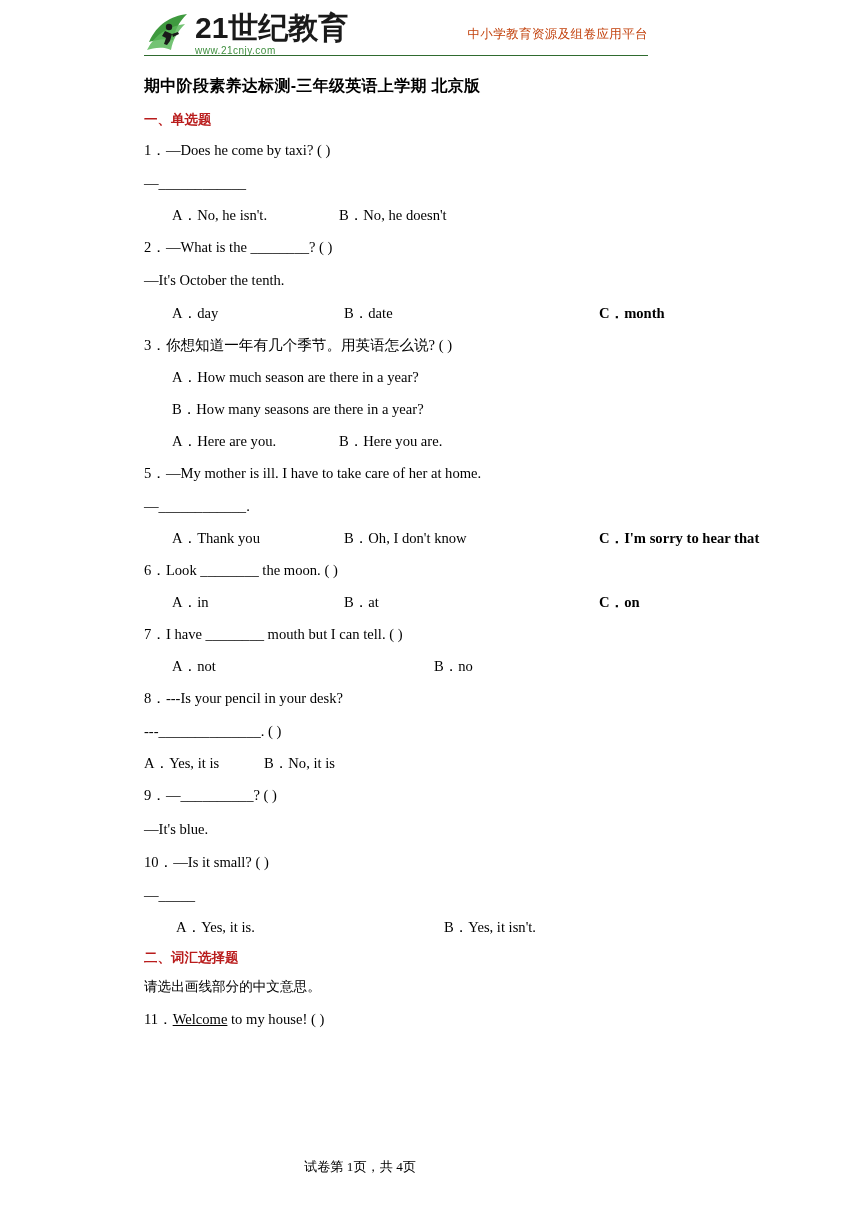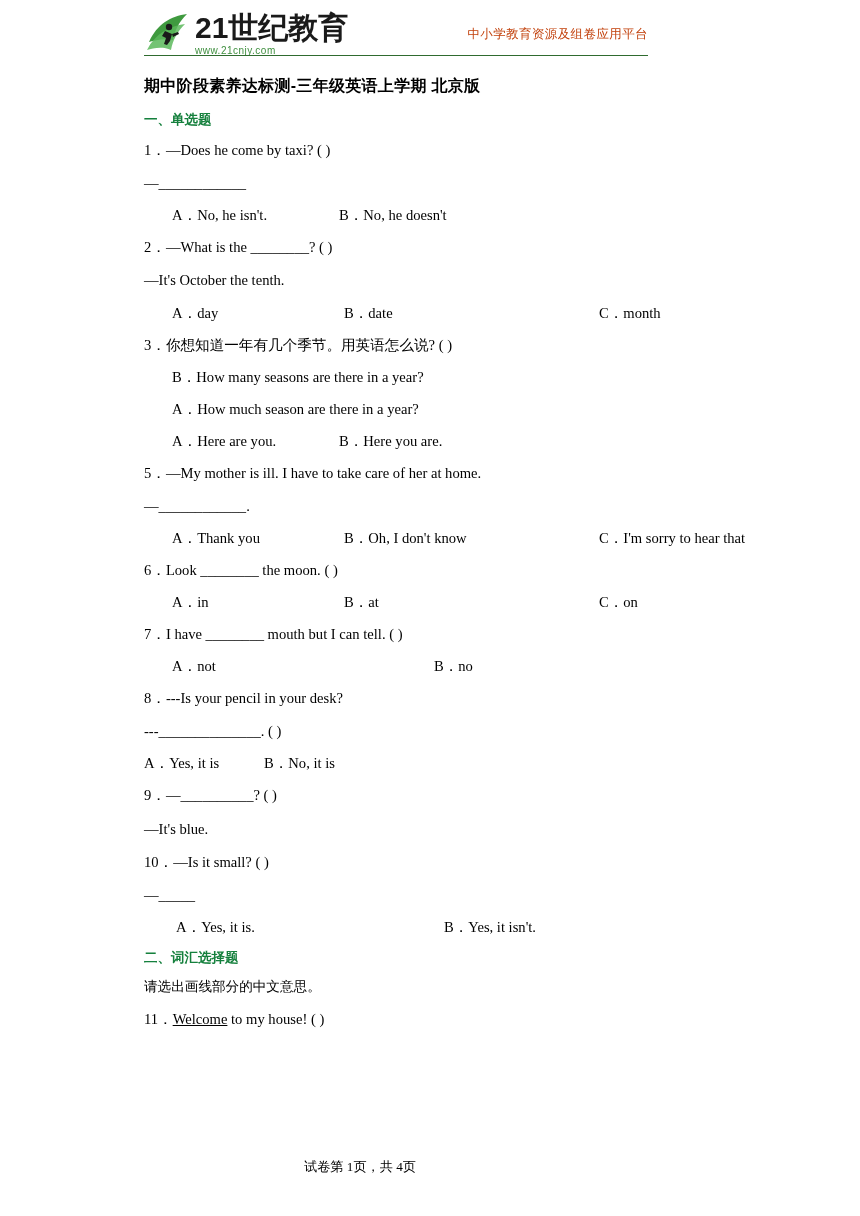--- a/index.html
+++ b/index.html
@@ -89,21 +89,21 @@
     font-weight: bold;
     margin: 20px 0 14px 0;
     letter-spacing: 0.3px;
     color: #000;
   }
   .section-head {
     font-family: "Liberation Sans", sans-serif;
     font-size: 13.5px;
     font-weight: bold;
     margin: 8px 0 11px 0;
-    color: #15803d;
+    color: #b91c1c;
   }
   .q {
     font-size: 14.6px;
     margin: 0 0 13px 0;
     line-height: 1.38;
   }
   .q-cont {
     font-size: 14.6px;
     margin: 0 0 13px 0;
     line-height: 1.38;
@@ -120,21 +120,21 @@
     height: 18px;
   }
   .opt {
     position: absolute;
     white-space: nowrap;
   }
   .opt-a { left: 28px; }
   .opt-b2 { left: 195px; }
   .opt-b3 { left: 200px; }
   .opt-bn { left: 290px; }
-  .opt-c { left: 455px; }
+  .opt-c { left: 455px; font-weight: bold; }
   .opts-stack .opt {
     position: static;
     display: block;
     margin-bottom: 13px;
   }
   .opts-stack {
     height: auto;
     padding-left: 28px;
   }
   .opts-flat {
@@ -195,22 +195,22 @@
     <div class="q">2．—What is the ________?  (       )</div>
     <div class="q-cont">—It's October the tenth.</div>
     <div class="opts">
       <span class="opt opt-a">A．day</span>
       <span class="opt opt-b3">B．date</span>
       <span class="opt opt-c">C．month</span>
     </div>
 
     <div class="q">3．你想知道一年有几个季节。用英语怎么说? (        )</div>
     <div class="opts opts-stack">
+      <span class="opt">A．How much season are there in a year?</span>
       <span class="opt">B．How many seasons are there in a year?</span>
-      <span class="opt">A．How much season are there in a year?</span>
     </div>
 
     <div class="opts">
       <span class="opt opt-a">A．Here are you.</span>
       <span class="opt opt-b2">B．Here you are.</span>
     </div>
 
     <div class="q">5．—My mother is ill. I have to take care of her at home.</div>
     <div class="q-cont">—____________.</div>
     <div class="opts">

